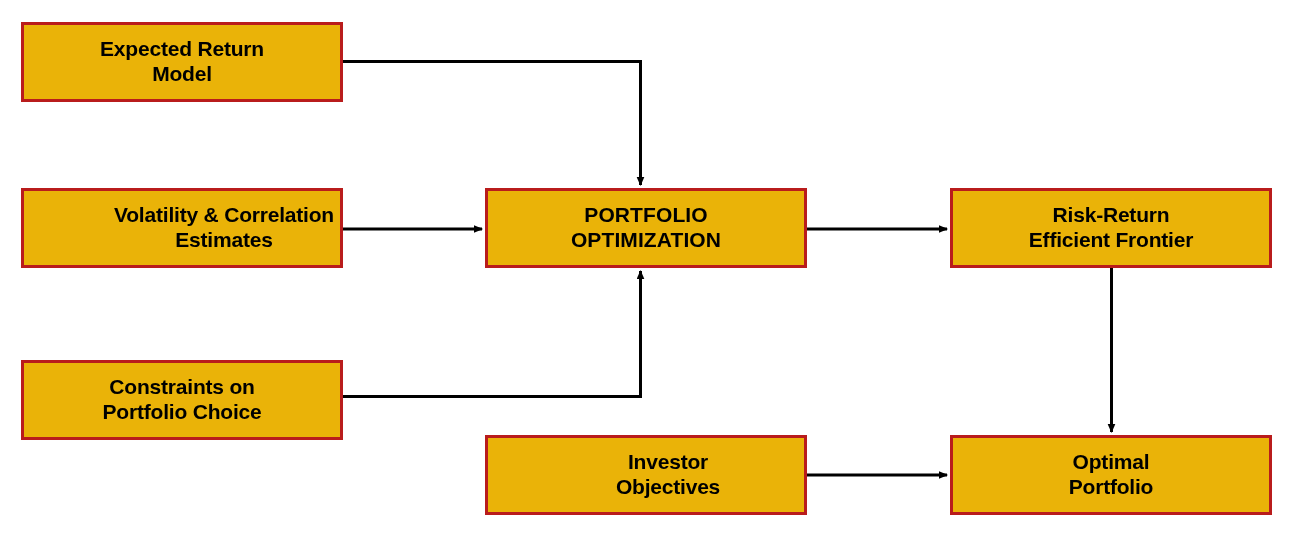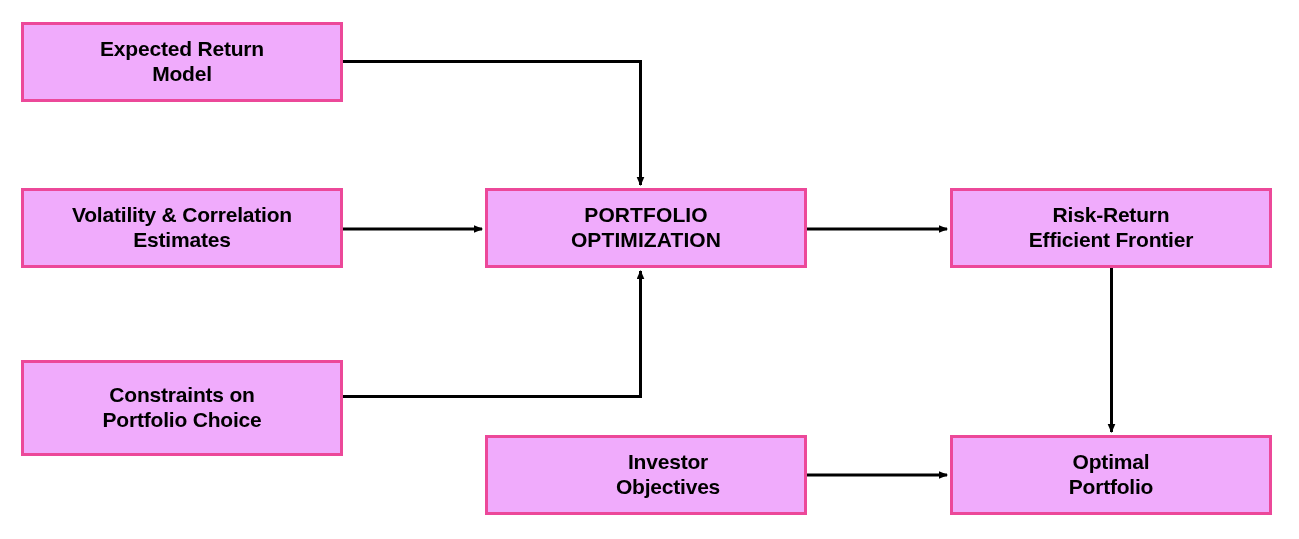--- a/index.html
+++ b/index.html
@@ -21,22 +21,22 @@
   #diagram-svg {
     position: absolute;
     left: 0;
     top: 0;
     width: 1299px;
     height: 539px;
   }
   .node {
     position: absolute;
     box-sizing: border-box;
-    background: #f0abfc;
-    border: 3px solid #ec4899;
+    background: #eab308;
+    border: 3px solid #b91c1c;
     display: flex;
     align-items: center;
     justify-content: center;
     z-index: 2;
   }
   .node-label {
     font-family: "Liberation Sans", sans-serif;
     font-weight: bold;
     font-size: 21px;
     line-height: 1.17;
@@ -45,22 +45,22 @@
     white-space: pre-line;
     letter-spacing: -0.2px;
     padding: 0 6px;
   }
   .node.emphasis .node-label {
     font-size: 21px;
     letter-spacing: 0.1px;
   }
   
   #node-expected-return-model { left: 21px;  top: 22px;  width: 322px; height: 80px; }
-  #node-volatility-correlation { left: 21px;  top: 188px; width: 322px; height: 80px; }
-  #node-constraints           { left: 21px;  top: 360px; width: 322px; height: 96px; }
+  #node-volatility-correlation { left: 21px;  top: 188px; width: 322px; height: 80px; justify-content: flex-end; }
+  #node-constraints           { left: 21px;  top: 360px; width: 322px; height: 80px; }
   #node-portfolio-optimization{ left: 485px; top: 188px; width: 322px; height: 80px; }
   #node-investor-objectives   { left: 485px; top: 435px; width: 322px; height: 80px; padding-left: 44px; }
   #node-risk-return-frontier  { left: 950px; top: 188px; width: 322px; height: 80px; }
   #node-optimal-portfolio     { left: 950px; top: 435px; width: 322px; height: 80px; }
 </style>
 </head>
 <body>
 
 <div id="diagram-root">
 

